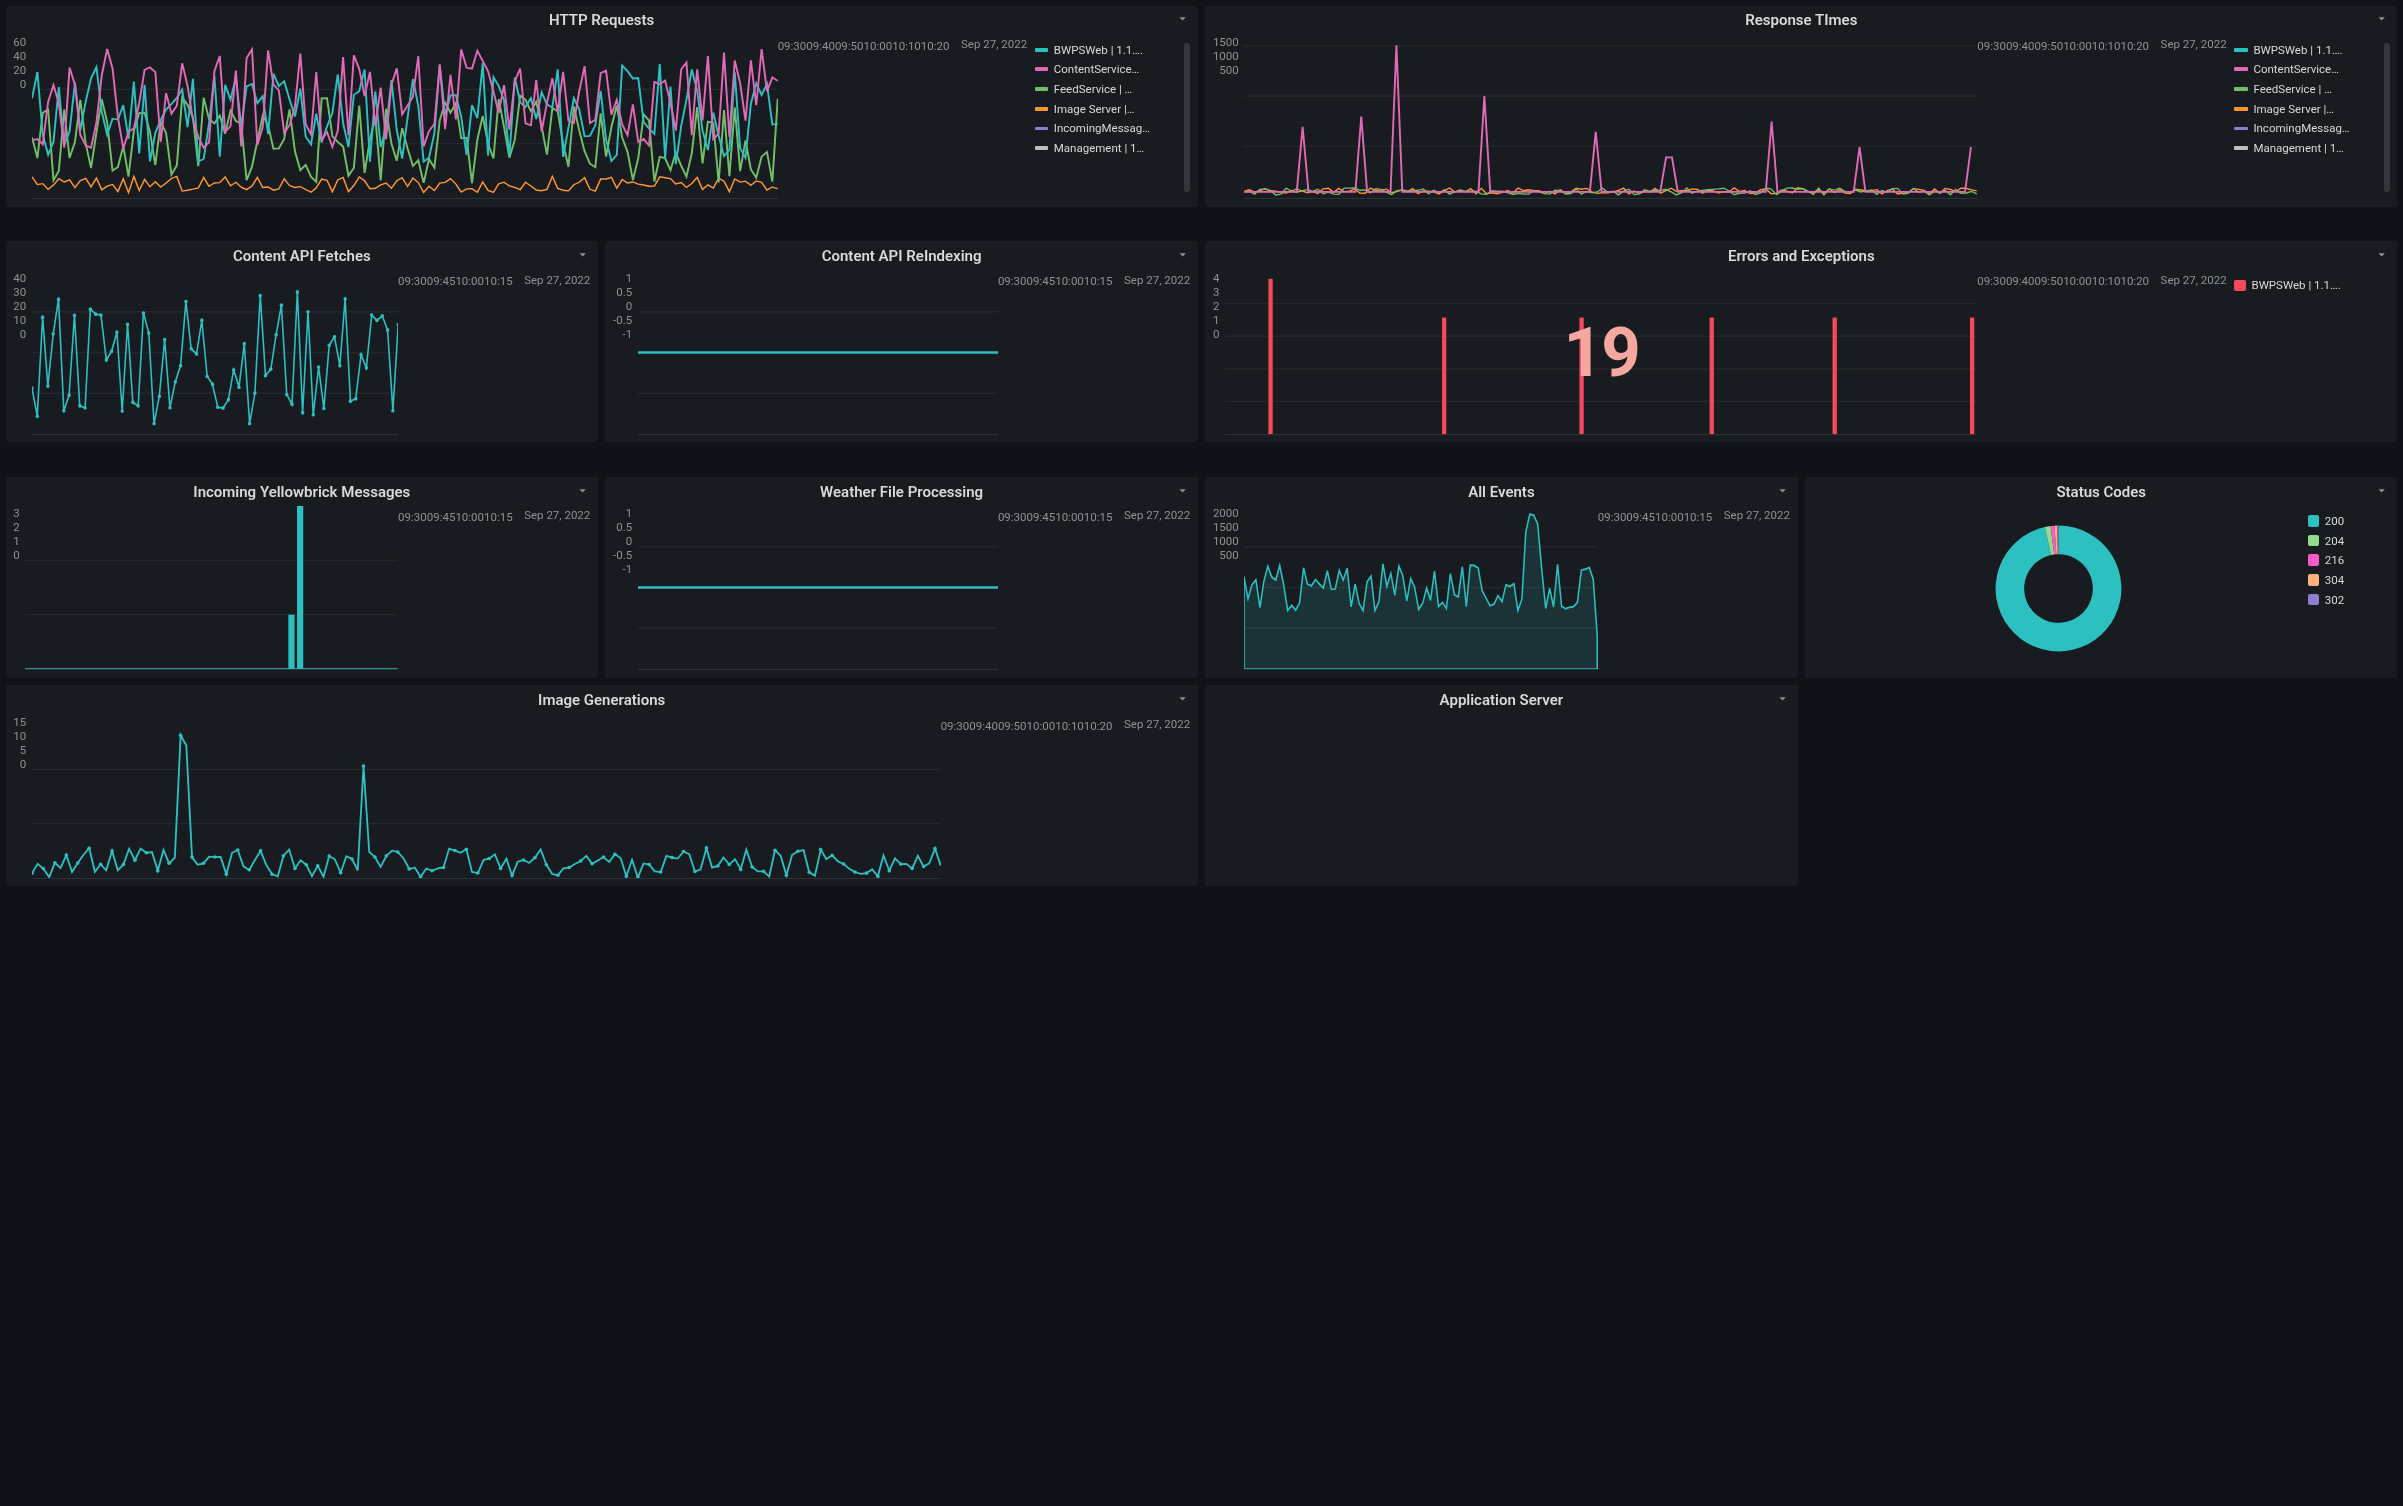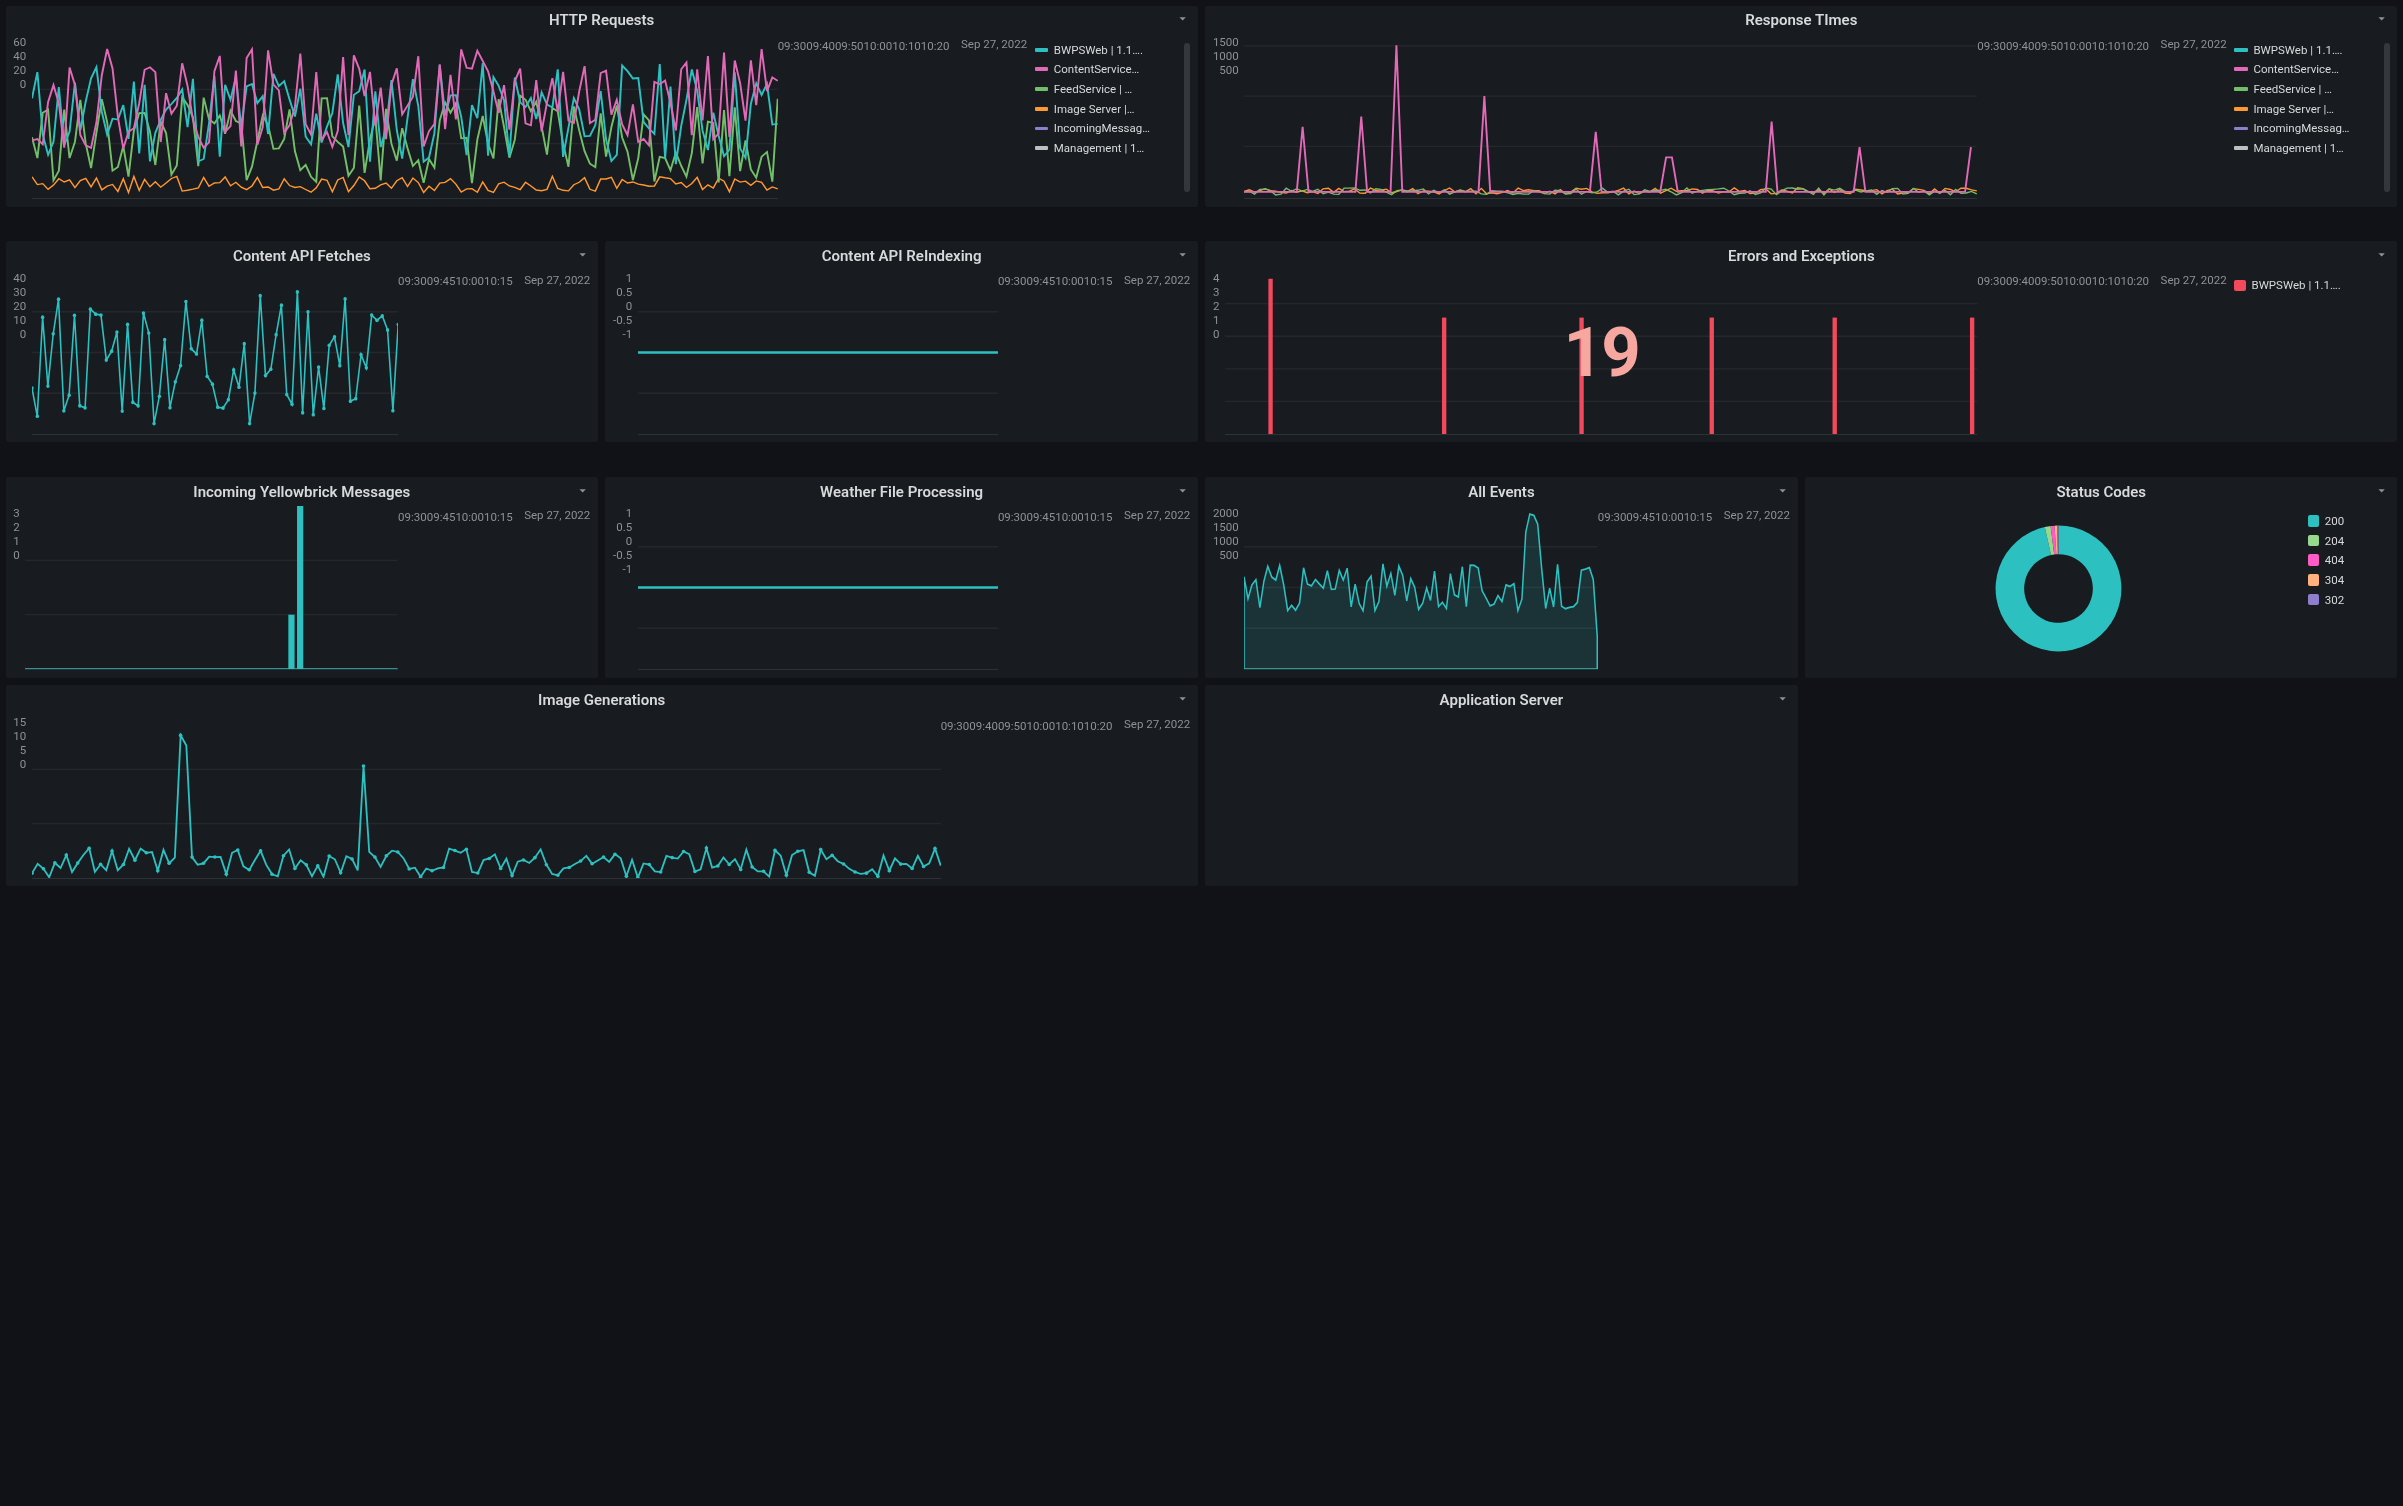--- a/index.html
+++ b/index.html
@@ -560,21 +560,21 @@
         <div class="legend-item">
             <span class="legend-swatch sq" style="background:var(--teal)"></span>
             <span class="legend-label">200</span>
           </div>
         <div class="legend-item">
             <span class="legend-swatch sq" style="background:#96d98d"></span>
             <span class="legend-label">204</span>
           </div>
         <div class="legend-item">
             <span class="legend-swatch sq" style="background:#ff5bc8"></span>
-            <span class="legend-label">404</span>
+            <span class="legend-label">216</span>
           </div>
         <div class="legend-item">
             <span class="legend-swatch sq" style="background:#ffb07c"></span>
             <span class="legend-label">304</span>
           </div>
         <div class="legend-item">
             <span class="legend-swatch sq" style="background:var(--purple)"></span>
             <span class="legend-label">302</span>
           </div>
       </div>

